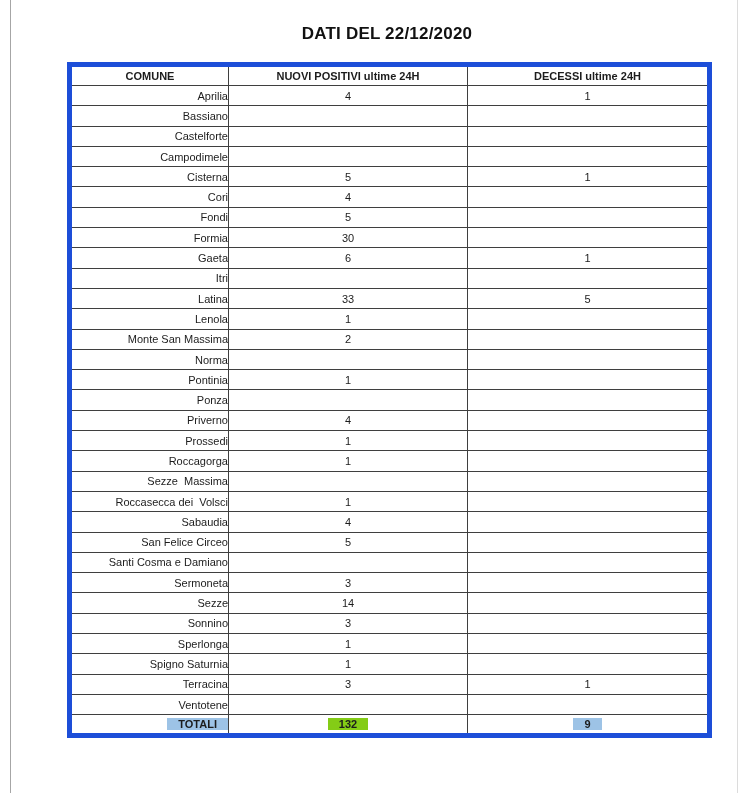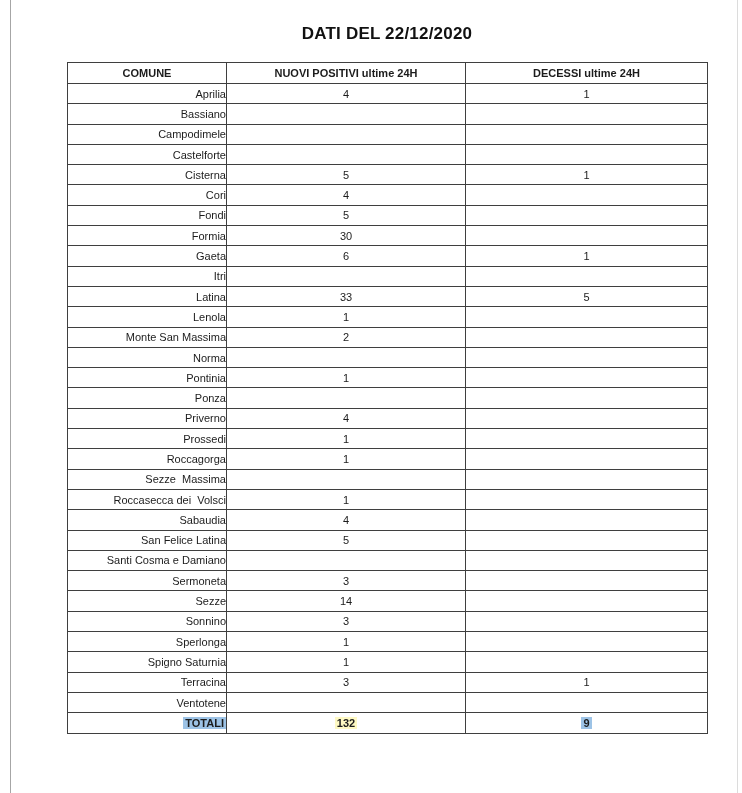--- a/index.html
+++ b/index.html
@@ -25,21 +25,21 @@
     font-size: 17px;
     font-weight: 700;
     color: #111111;
     letter-spacing: 0.2px;
   }
   table.data-table {
     margin-top: 18px;
     width: 640px;
     border-collapse: collapse;
     table-layout: fixed;
-    border: 1px solid #1d4ed8;
+    border: 5px solid #1d4ed8;
   }
   col.c1 { width: 159px; }
   col.c2 { width: 239px; }
   col.c3 { width: 242px; }
   .data-table th, .data-table td {
     border: 1px solid #3f3f3f;
     font-size: 11px;
     color: #1c1c1c;
     vertical-align: middle;
     overflow: hidden;
@@ -50,21 +50,21 @@
     text-align: center;
   }
   .data-table td { height: 20.3px; }
   td.comune-cell {
     text-align: right;
     padding-left: 6px;
     white-space: pre-wrap;
   }
   td.num-cell { text-align: center; }
   tr.totals-row td { font-weight: 700; }
-  .hl { padding: 0 2px; }
+  .hl { padding: 0 11px; }
 </style>
 </head>
 <body>
 
 <div class="page">
   <div class="page-edge-left"></div>
   <div class="page-edge-right"></div>
 
   <div class="content">
     <div class="title">DATI DEL 22/12/2020</div>
@@ -87,26 +87,26 @@
             <td class="comune-cell">Aprilia</td>
             <td class="num-cell">4</td>
             <td class="num-cell">1</td>
           </tr>
           <tr>
             <td class="comune-cell">Bassiano</td>
             <td class="num-cell"></td>
             <td class="num-cell"></td>
           </tr>
           <tr>
+            <td class="comune-cell">Castelforte</td>
+            <td class="num-cell"></td>
+            <td class="num-cell"></td>
+          </tr>
+          <tr>
             <td class="comune-cell">Campodimele</td>
-            <td class="num-cell"></td>
-            <td class="num-cell"></td>
-          </tr>
-          <tr>
-            <td class="comune-cell">Castelforte</td>
             <td class="num-cell"></td>
             <td class="num-cell"></td>
           </tr>
           <tr>
             <td class="comune-cell">Cisterna</td>
             <td class="num-cell">5</td>
             <td class="num-cell">1</td>
           </tr>
           <tr>
             <td class="comune-cell">Cori</td>
@@ -187,21 +187,21 @@
             <td class="comune-cell">Roccasecca dei  Volsci</td>
             <td class="num-cell">1</td>
             <td class="num-cell"></td>
           </tr>
           <tr>
             <td class="comune-cell">Sabaudia</td>
             <td class="num-cell">4</td>
             <td class="num-cell"></td>
           </tr>
           <tr>
-            <td class="comune-cell">San Felice Latina</td>
+            <td class="comune-cell">San Felice Circeo</td>
             <td class="num-cell">5</td>
             <td class="num-cell"></td>
           </tr>
           <tr>
             <td class="comune-cell">Santi Cosma e Damiano</td>
             <td class="num-cell"></td>
             <td class="num-cell"></td>
           </tr>
           <tr>
             <td class="comune-cell">Sermoneta</td>
@@ -235,19 +235,19 @@
           </tr>
           <tr>
             <td class="comune-cell">Ventotene</td>
             <td class="num-cell"></td>
             <td class="num-cell"></td>
           </tr>
         </tbody>
       <tfoot>
         <tr class="totals-row">
           <td class="comune-cell"><span class="hl" style="background: rgb(157, 195, 230);">TOTALI</span></td>
-          <td class="num-cell"><span class="hl" style="background: #fef9c3;">132</span></td>
+          <td class="num-cell"><span class="hl" style="background: #84cc16;">132</span></td>
           <td class="num-cell"><span class="hl" style="background: rgb(157, 195, 230);">9</span></td>
         </tr>
       </tfoot>
     </table>
   </div>
 </div>
 
 </body></html>

